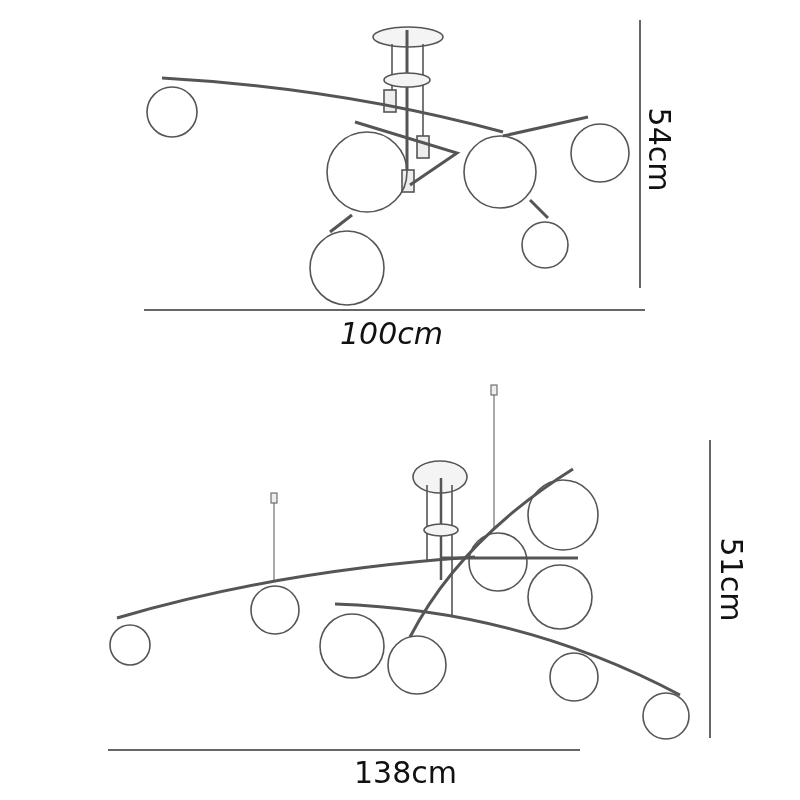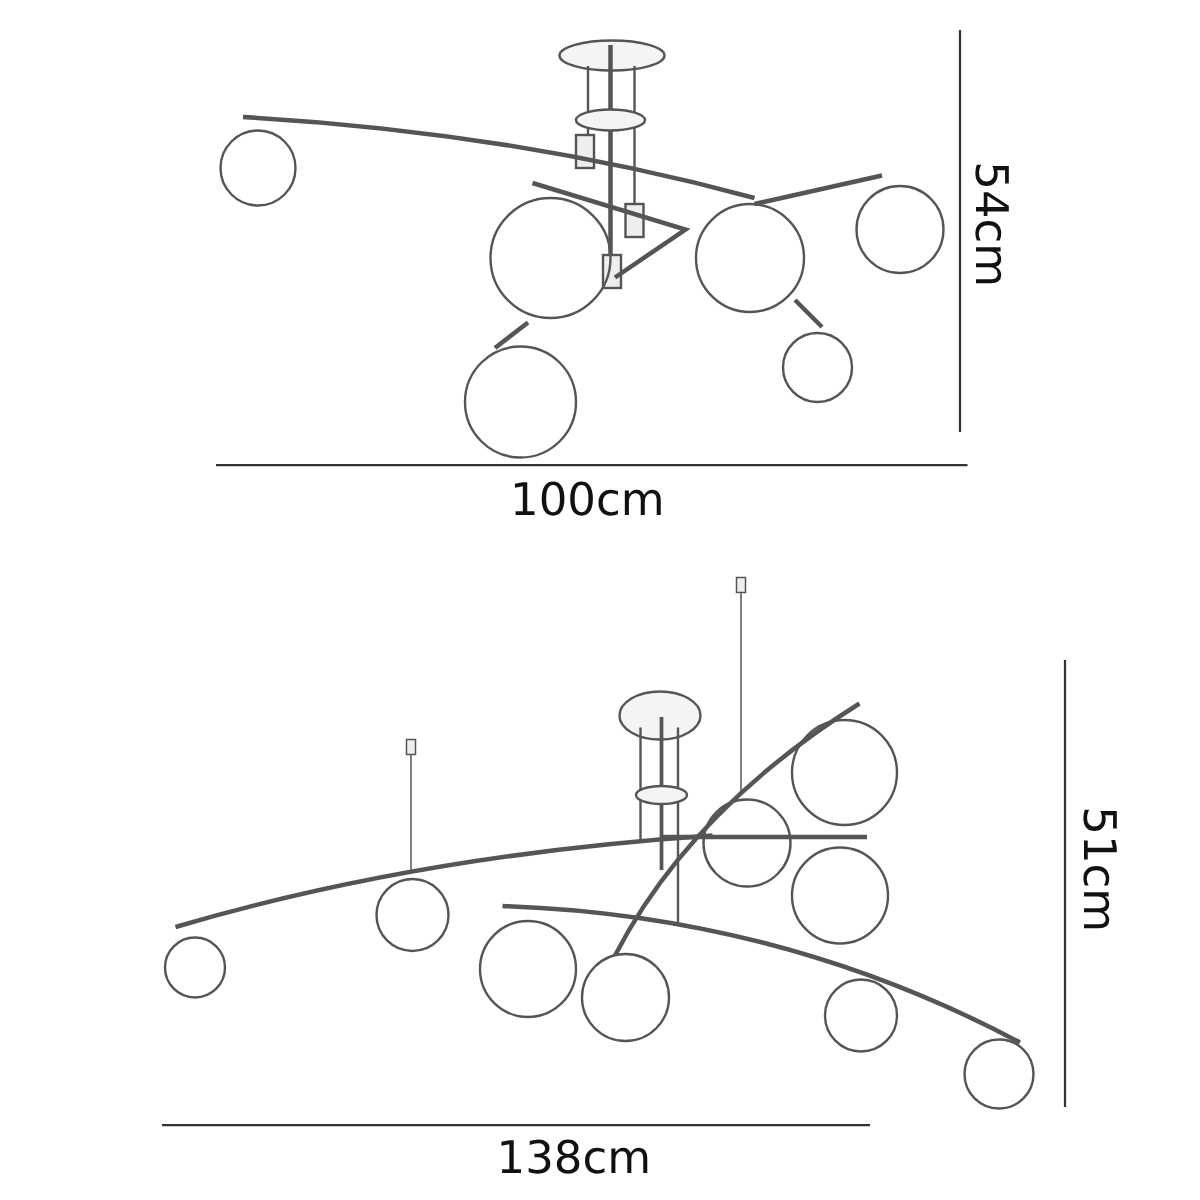--- a/index.html
+++ b/index.html
@@ -75,16 +75,16 @@
   </g>
 
   <g stroke="#333" stroke-width="1.5">
     <line x1="144" y1="310" x2="645" y2="310"></line>
     <line x1="640" y1="20" x2="640" y2="288"></line>
     <line x1="108" y1="750" x2="580" y2="750"></line>
     <line x1="710" y1="440" x2="710" y2="738"></line>
   </g>
 </svg>
 
-<div class="dim-label" style="left:340px; top:316px;">100cm</div>
+<div class="dim-label" style="left:340px; top:316px;font-style:italic;">100cm</div>
 <div class="dim-label vert" style="left:618px; top:132px;">54cm</div>
-<div class="dim-label" style="left:331px; top:755px;">138cm</div>
+<div class="dim-label" style="left:354px; top:755px;">138cm</div>
 <div class="dim-label vert" style="left:690px; top:562px;">51cm</div>
 
 </body></html>

